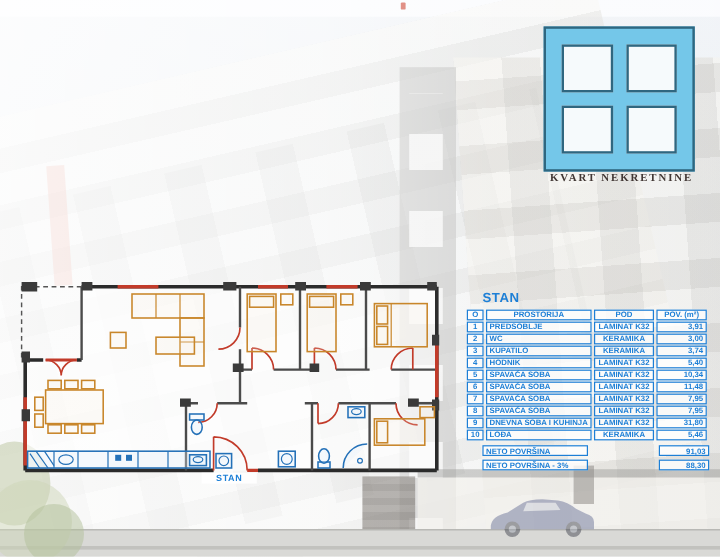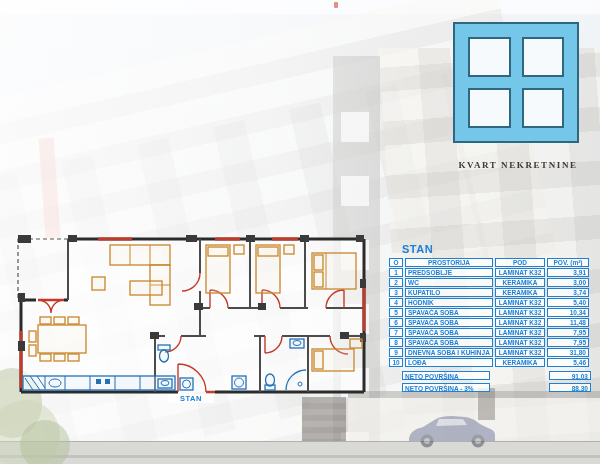--- a/index.html
+++ b/index.html
@@ -69,21 +69,21 @@
 
   
   .logo{left:453px;top:22px;width:130px;text-align:center;}
   .logo-box{
     width:126px;height:121px;background:var(--logo-fill);
     border:2px solid var(--logo-border);box-sizing:border-box;
     display:grid;grid-template-columns:1fr 1fr;gap:11px;padding:13px;
   }
   .logo-pane{background:#f6fafc;border:2px solid var(--logo-border);}
   .logo-caption{
-    margin-top:17px;font-family:"Liberation Serif",serif;font-weight:700;
+    margin-top:0;font-family:"Liberation Serif",serif;font-weight:700;
     font-size:9px;letter-spacing:1.6px;color:#413734;white-space:nowrap;
   }
 
   
   .plan-svg{left:10px;top:233px;width:362px;height:164px;}
   .room-fill{fill:rgba(255,255,255,.6);stroke:none;}
   .terr{fill:none;stroke:#555;stroke-width:1.2;stroke-dasharray:4 3;}
   .wall{fill:none;stroke:var(--wall);stroke-width:3;}
   .iwall{fill:none;stroke:#4b4b4b;stroke-width:2;}
   .win{fill:none;stroke:var(--door-red);stroke-width:3;}

